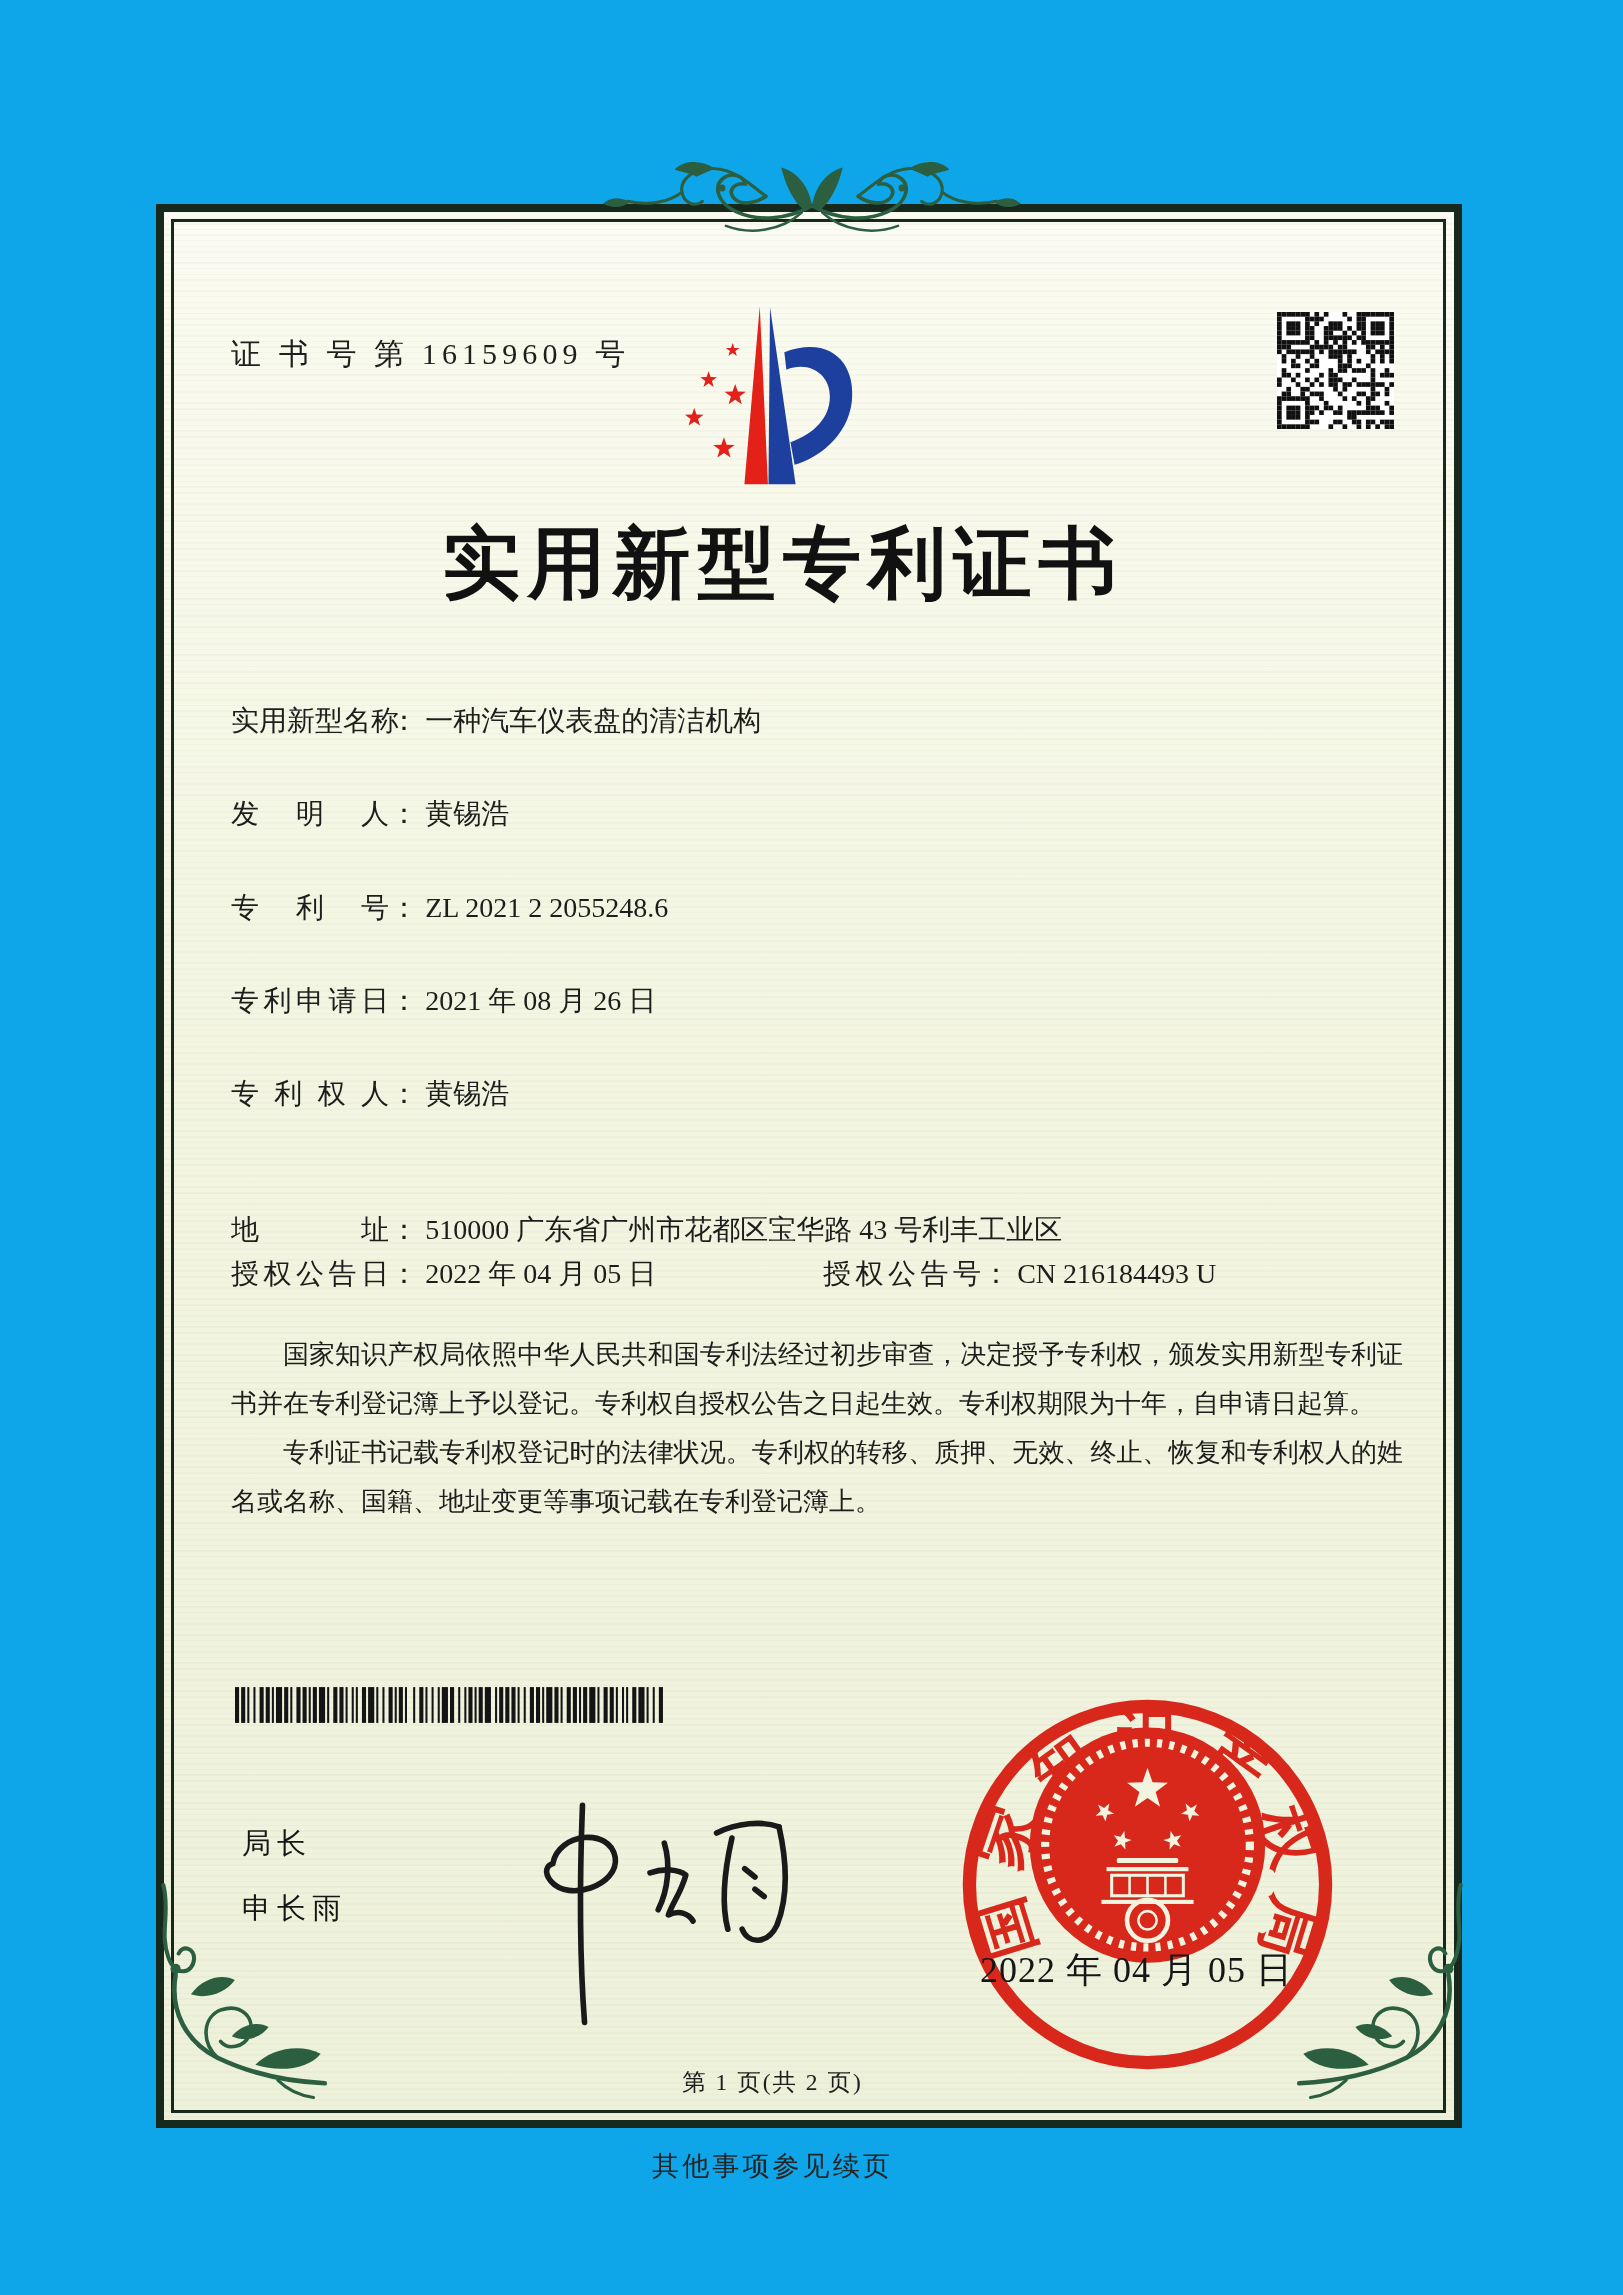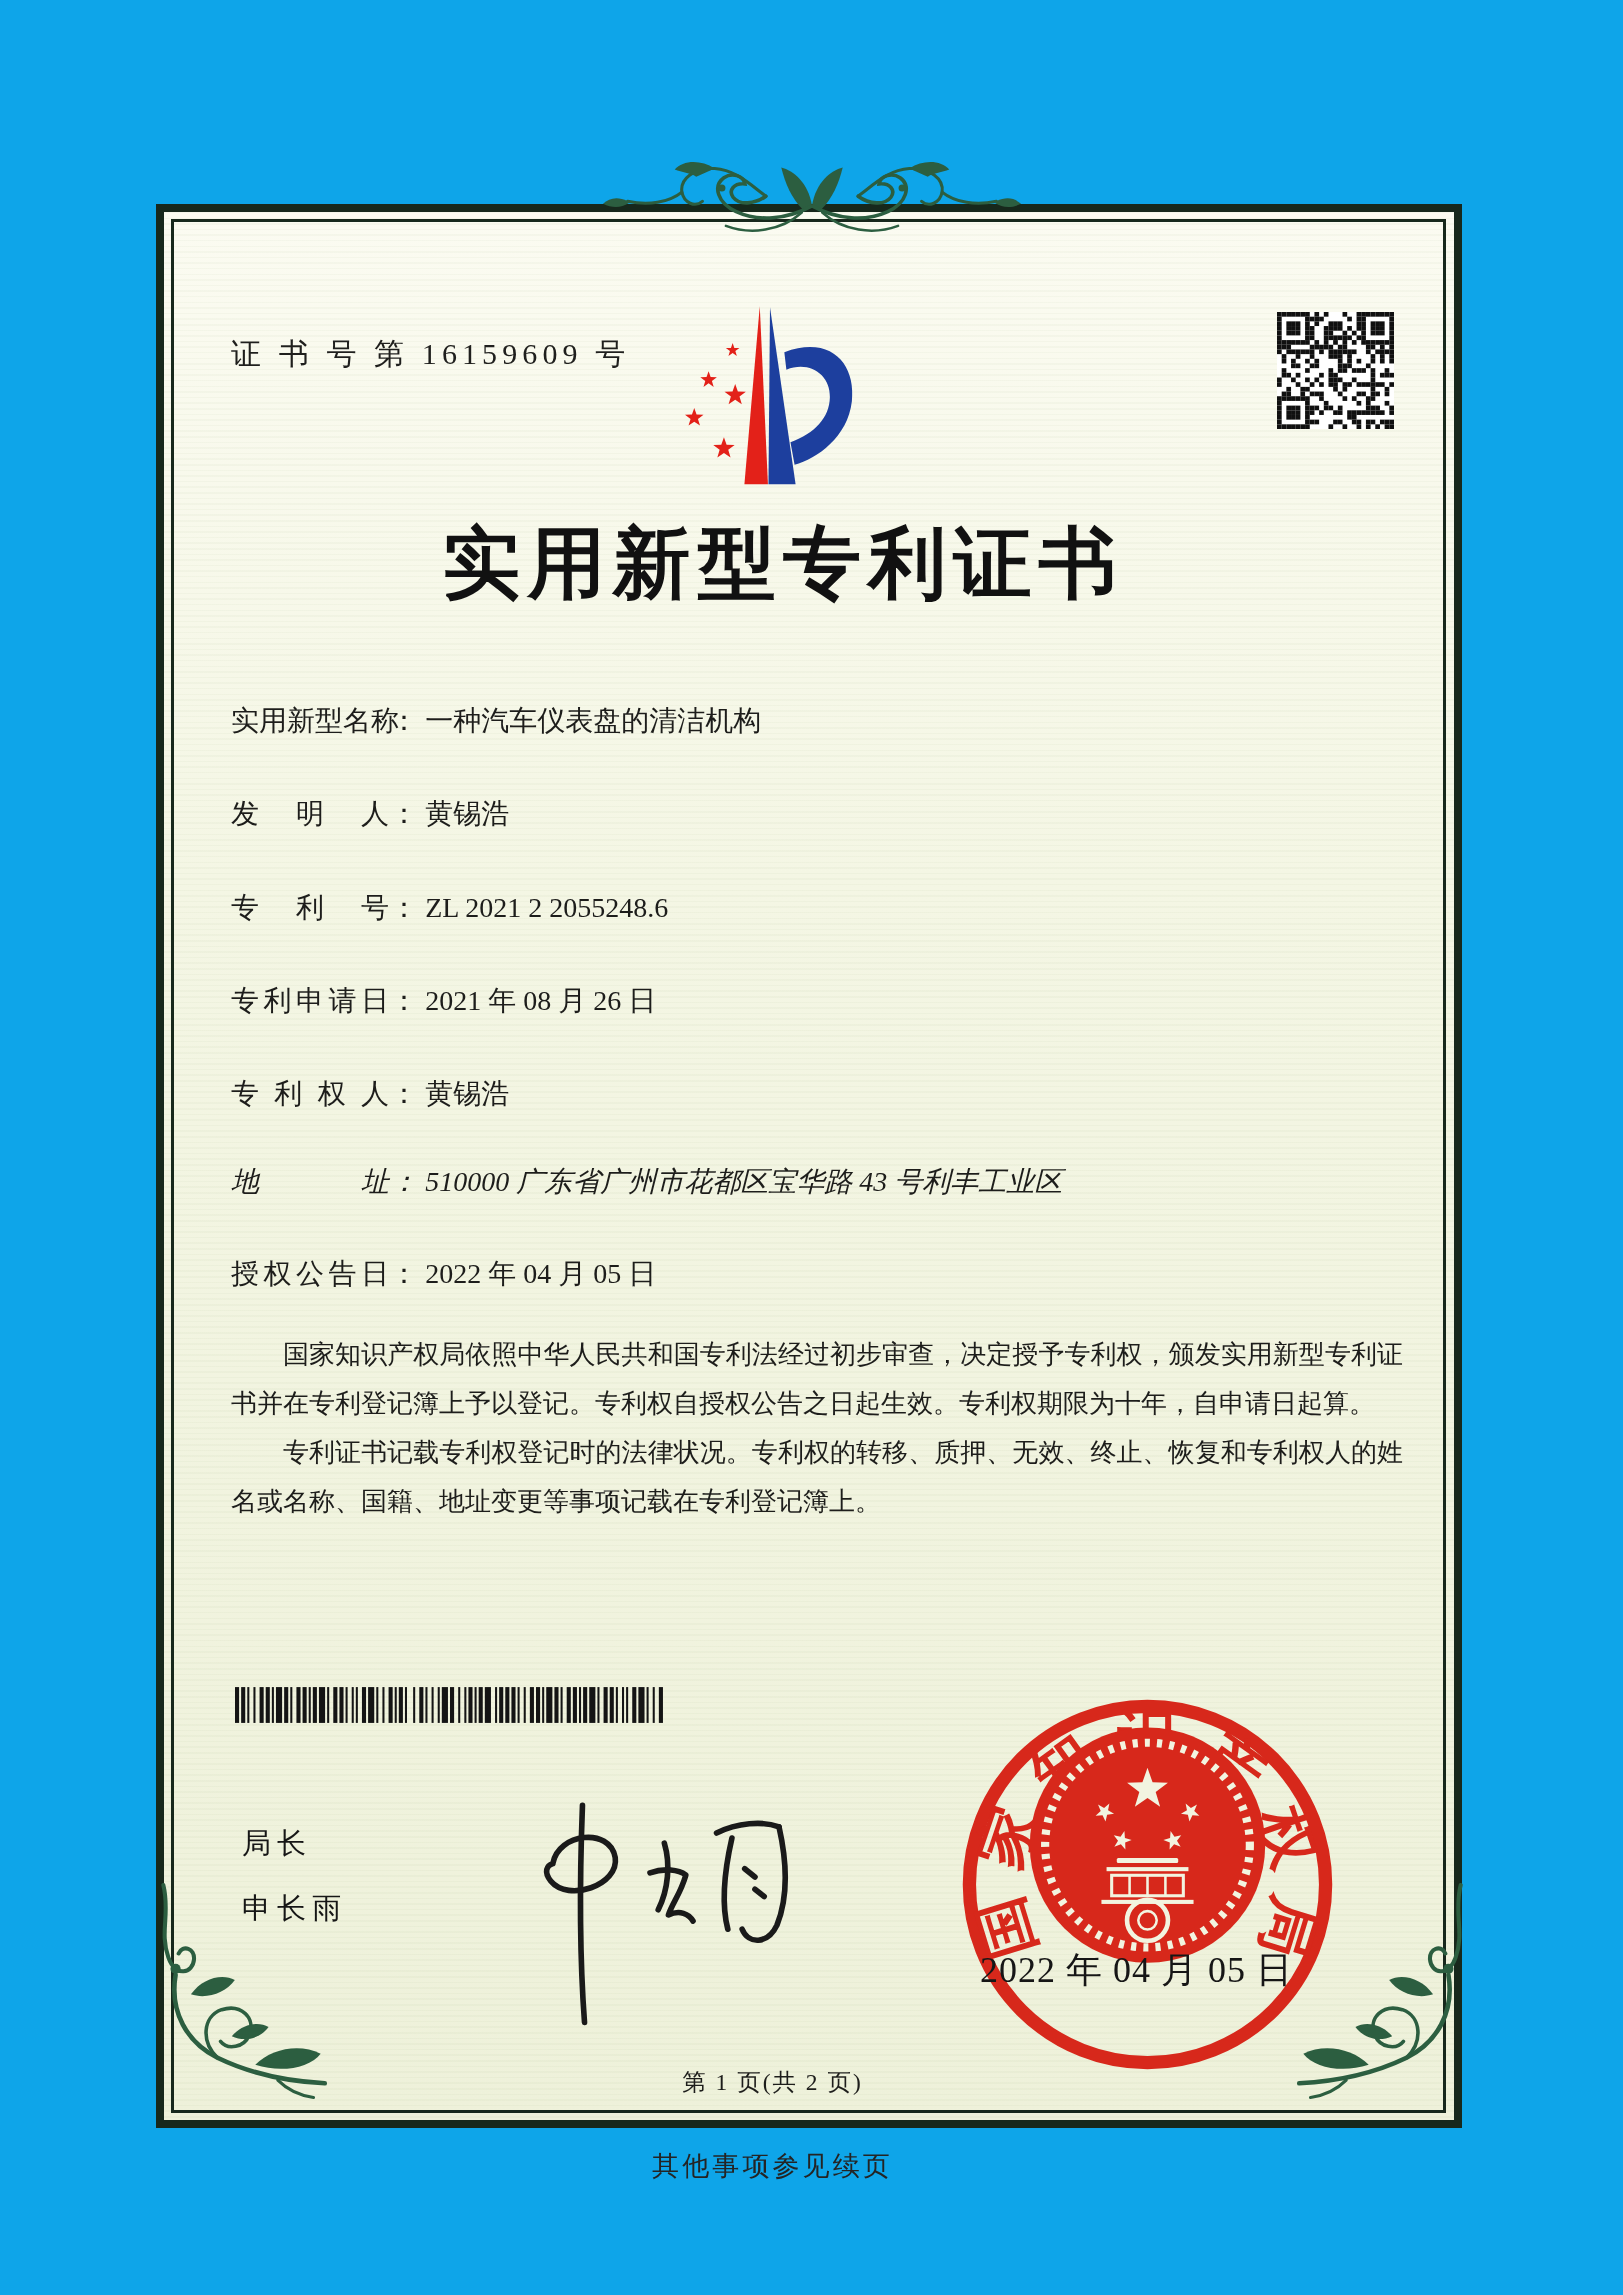--- a/index.html
+++ b/index.html
@@ -433,25 +433,28 @@
   </div>
   <div class="abs row" style="top:889px;">
     <span class="lab">专利号</span><span class="colon">：</span><span class="val">ZL 2021 2 2055248.6</span>
   </div>
   <div class="abs row" style="top:982px;">
     <span class="lab">专利申请日</span><span class="colon">：</span><span class="val">2021 年 08 月 26 日</span>
   </div>
   <div class="abs row" style="top:1075px;">
     <span class="lab">专利权人</span><span class="colon">：</span><span class="val">黄锡浩</span>
   </div>
-  <div class="abs row" style="top:1163px;font-style:italic;">
+  <div class="abs row" style="top:1211px;">
     <span class="lab">地址</span><span class="colon">：</span><span class="val">510000 广东省广州市花都区宝华路 43 号利丰工业区</span>
   </div>
   <div class="abs row" style="top:1255px;">
     <span class="lab">授权公告日</span><span class="colon">：</span><span class="val">2022 年 04 月 05 日</span>
+  </div>
+  <div class="abs row" style="left:823px;top:1255px;">
+    <span class="lab">授权公告号</span><span class="colon">：</span><span class="val">CN 216184493 U</span>
   </div>
 
   <div class="abs paras">
     <p>国家知识产权局依照中华人民共和国专利法经过初步审查，决定授予专利权，颁发实用新型专利证书并在专利登记簿上予以登记。专利权自授权公告之日起生效。专利权期限为十年，自申请日起算。</p>
     <p>专利证书记载专利权登记时的法律状况。专利权的转移、质押、无效、终止、恢复和专利权人的姓名或名称、国籍、地址变更等事项记载在专利登记簿上。</p>
   </div>
 
   <svg class="abs" id="barcode-svg" style="left:235px;top:1687px;" width="430" height="36" viewBox="0 0 840 70" fill="#141414">
       <rect x="0" y="0" width="8" height="70"></rect>
       <rect x="12" y="0" width="8" height="70"></rect>

